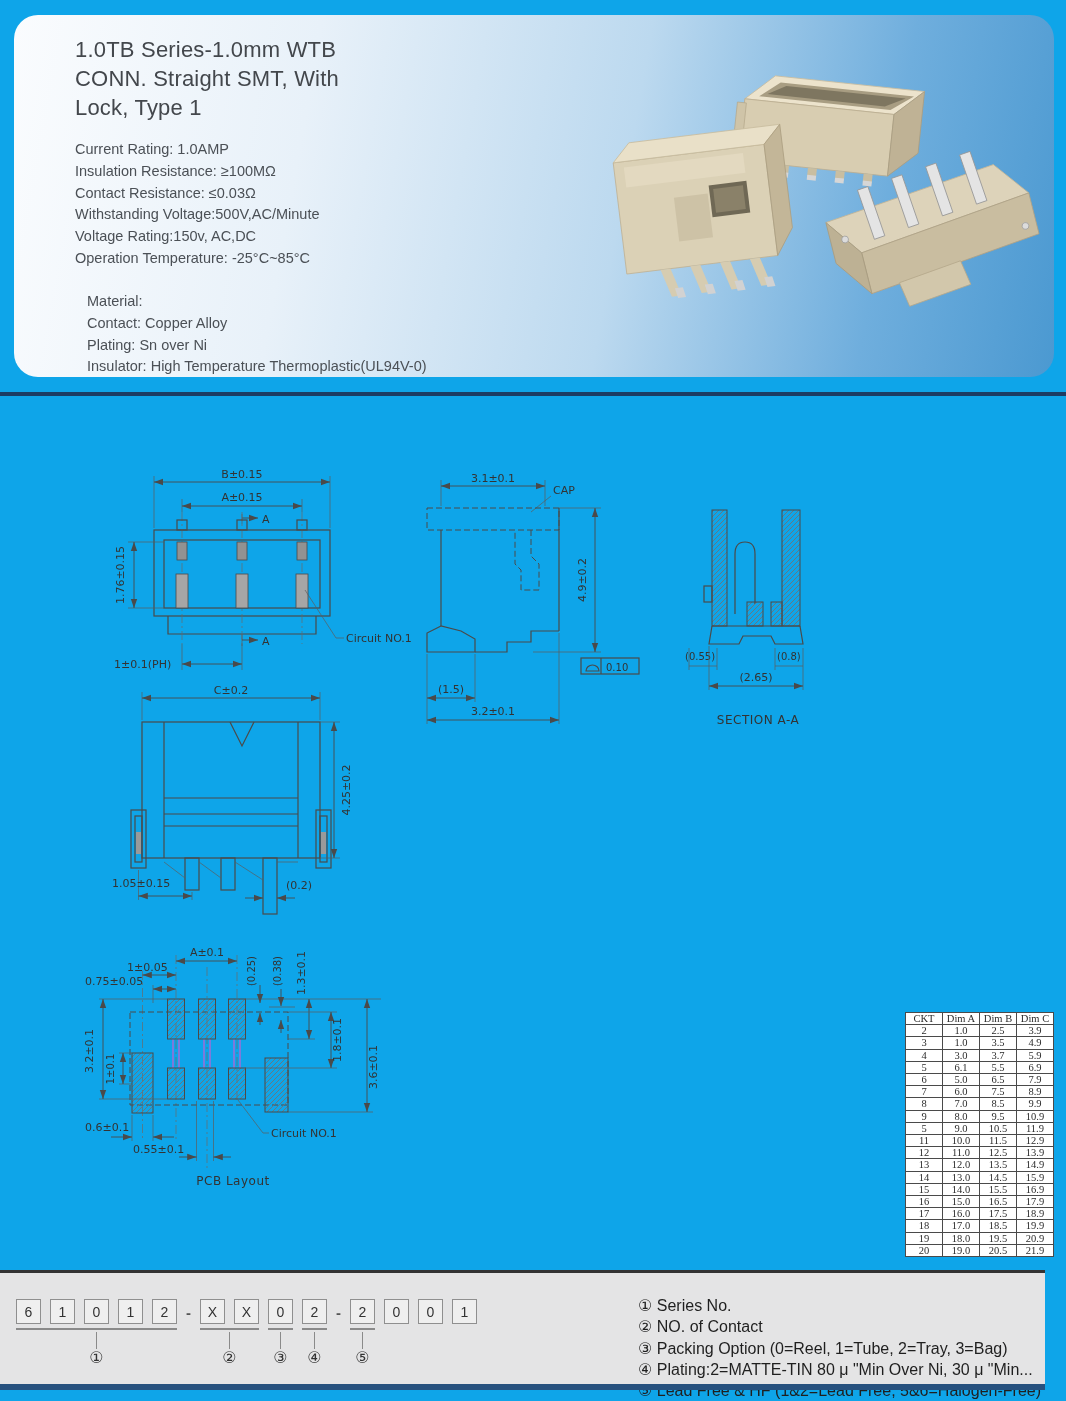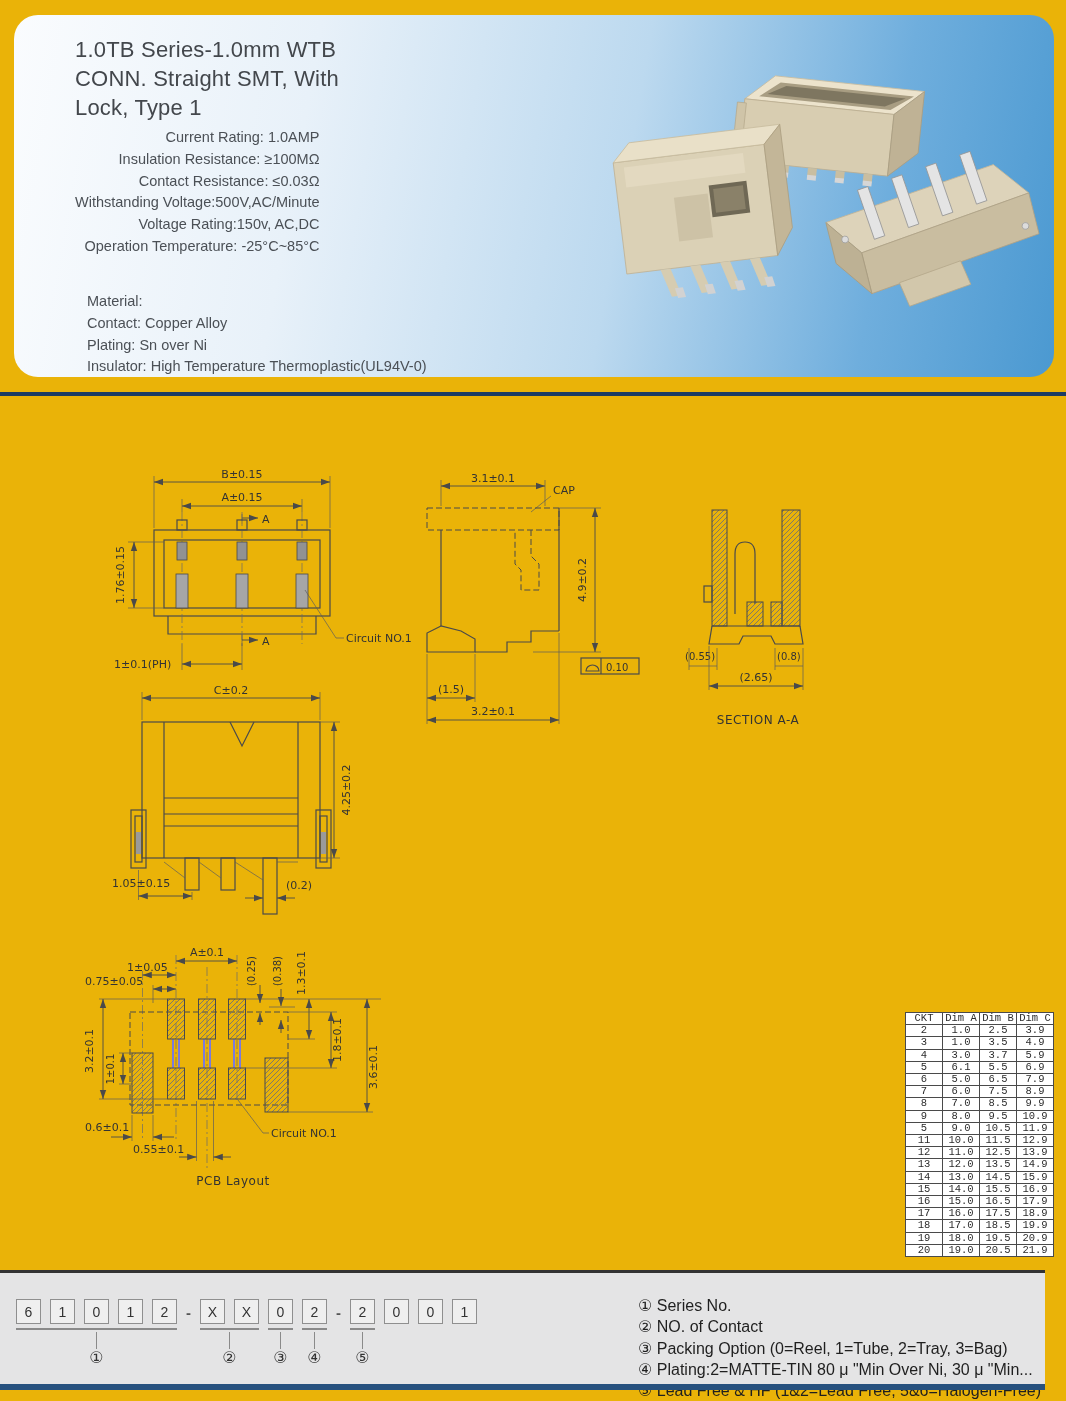--- a/index.html
+++ b/index.html
@@ -1,24 +1,24 @@
 <!DOCTYPE html>
 <html><head>
 <meta charset="utf-8">
 <style>
   html,body{margin:0;padding:0;background:#fff;}
-  .page{position:relative;width:1066px;height:1401px;background:#eab308;overflow:hidden;
+  .page{position:relative;width:1066px;height:1401px;background:#0ea5e9;overflow:hidden;
         font-family:"Liberation Sans","DejaVu Sans",sans-serif;}
 
   
   .header-card{position:absolute;left:14px;top:15px;width:1040px;height:362px;border-radius:24px;
     background:linear-gradient(100deg,#fafcfe 0%,#e8f1f9 28%,#bcd9ef 58%,#6faedd 82%,#4b99d1 100%);}
   .title-block{position:absolute;left:61px;top:20px;}
   .title-line{font-size:22px;line-height:29px;color:#43474c;letter-spacing:.2px;}
-  .spec-block{position:absolute;left:61px;top:112px;text-align:right;}
+  .spec-block{position:absolute;left:61px;top:124px;}
   .spec-line{font-size:14.5px;line-height:21.8px;color:#4b5056;}
   .material-block{position:absolute;left:61px;top:276px;margin-left:12px;}
 
   
   .divider{position:absolute;left:0;top:392px;width:1066px;height:4px;background:#1c3c63;}
 
   
   svg.drw{position:absolute;overflow:visible;}
   svg text{font-family:"DejaVu Sans",sans-serif;font-size:11px;fill:#333;}
   svg text.t10{font-size:10px;}
@@ -29,21 +29,21 @@
   .dimE{fill:none;stroke:#4a4a4a;stroke-width:.9;marker-end:url(#arr);}
   .dash{fill:none;stroke:#4a4a4a;stroke-width:1;stroke-dasharray:6 3;}
   .cl{fill:none;stroke:#6a6a6a;stroke-width:.7;stroke-dasharray:9 3 2 3;}
   .hatched{fill:url(#hatch);stroke:#4a4a4a;stroke-width:1;}
   .metal1{fill:#929292;stroke:#4a4a4a;stroke-width:.8;}
   .metal2{fill:#a6a6a6;stroke:#4a4a4a;stroke-width:.8;}
   .blue{stroke:#7b7bdc;stroke-width:2;}
 
   
   .dim-table{position:absolute;left:905px;top:1012px;border-collapse:collapse;background:#fff;
-    font-family:Liberation Mono, monospace;font-size:10.5px;color:#2c2c2c;}
+    font-family:Liberation Serif, serif;font-size:10.5px;color:#2c2c2c;}
   .dim-table th,.dim-table td{border:1px solid #4a4a4a;text-align:center;padding:0 2px;
     height:11.2px;line-height:11.2px;font-weight:400;}
   .dim-table th{width:32px;}
   .dim-table td{width:32px;}
 
   
   .order-panel{position:absolute;left:0;top:1270px;width:1045px;height:114px;background:#e4e4e5;
     border-top:3px solid #333;box-sizing:border-box;}
   .pn-row{position:absolute;left:16px;top:26px;display:flex;align-items:flex-start;gap:9px;}
   .pn-seg{display:inline-flex;flex-direction:column;align-items:center;}

